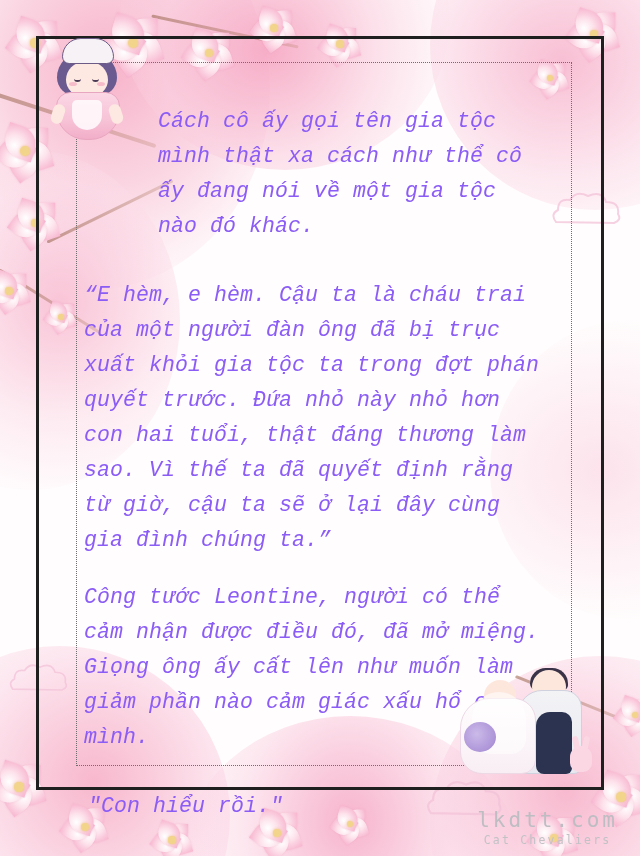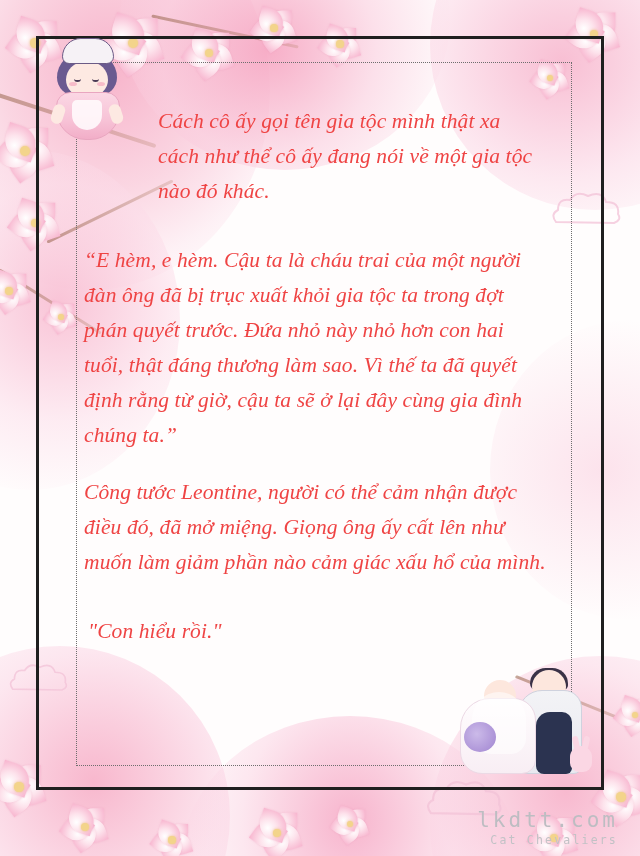--- a/index.html
+++ b/index.html
@@ -127,21 +127,22 @@
     border: 1px dotted #6e6e6e;
     pointer-events: none;
   }
 
   
   .content {
     position: absolute;
     left: 84px;
     top: 104px;
     width: 462px;
-    color: #ef4444;
+    color: #8b5cf6;
+    font-family: Liberation Mono, monospace;
   }
   .para {
     font-size: 21.5px;
     line-height: 35px;
     font-style: italic;
     letter-spacing: 0.1px;
     margin: 0 0 22px 0;
     white-space: pre-line;
   }
   .para.indented {
@@ -305,21 +306,21 @@
     border-radius: 4px;
   }
   .couple .bunny::before { left: 3px; transform: rotate(-12deg); }
   .couple .bunny::after { right: 3px; transform: rotate(12deg); }
 
   
   .watermark {
     position: absolute;
     right: 22px;
     bottom: 10px;
-    text-align: right;
+    text-align: center;
     color: #b9b9bd;
     user-select: none;
   }
   .watermark .wm-main {
     font-family: "DejaVu Sans Mono", monospace;
     font-size: 21px;
     letter-spacing: 3px;
     color: #bdbdc2;
     line-height: 1;
   }

